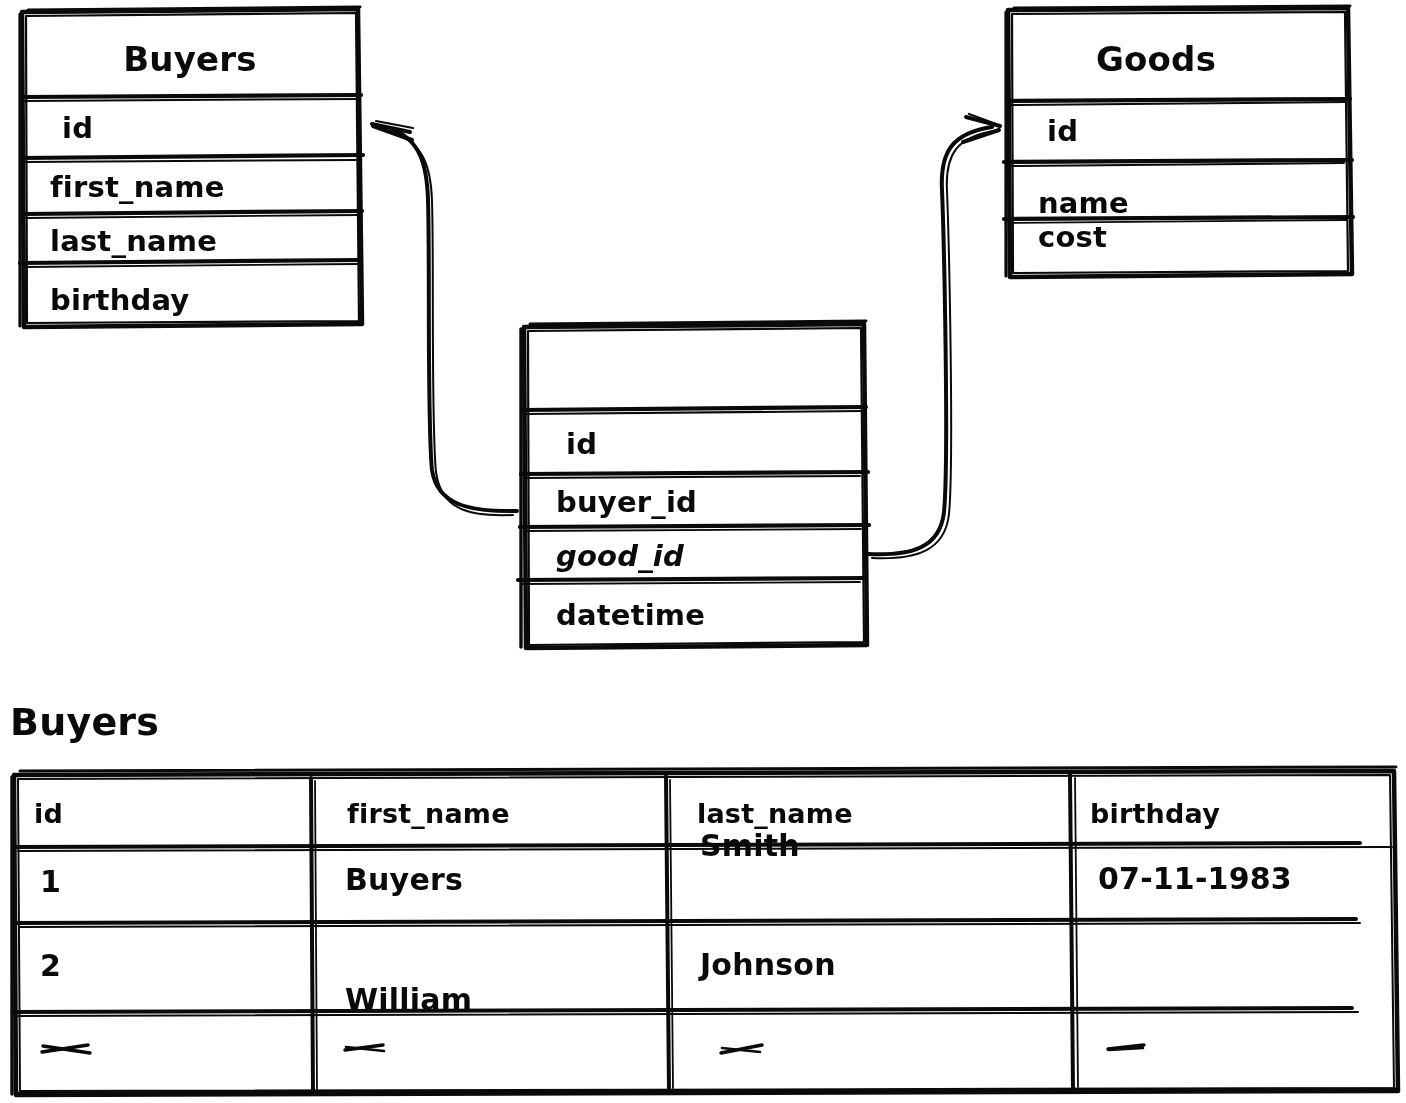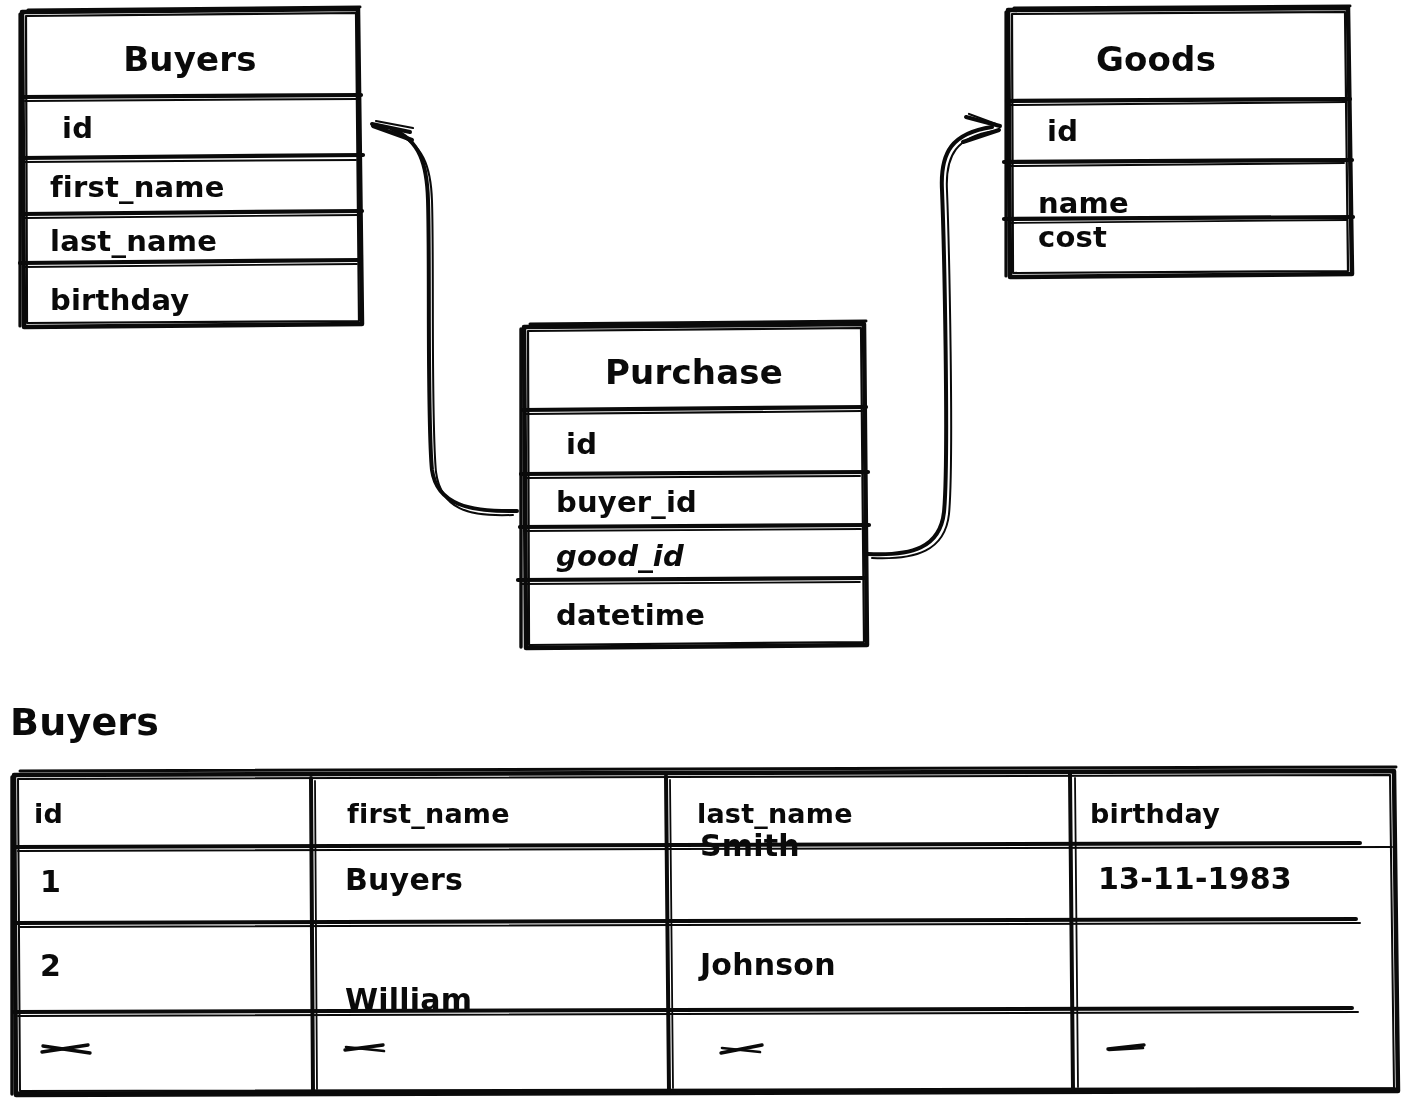--- a/index.html
+++ b/index.html
@@ -191,39 +191,38 @@
   <div class="hit" style="left:1006px; top:8px; width:346px; height:270px;"></div>
 
   <div class="txt entity-title" style="left:986px; top:39px; width:340px;">Goods</div>
 
   <div class="txt entity-field" style="left:1047px; top:114px;">id</div>
   <div class="txt entity-field" style="left:1038px; top:174px;margin-top:12px;">name</div>
   <div class="txt entity-field" style="left:1038px; top:220px;">cost</div>
 
   <div class="hit" style="left:521px; top:324px; width:346px; height:324px;"></div>
 
-  <div class="txt entity-title" style="left:524px; top:352px; width:340px;">Purchase</div>
 
   <div class="txt entity-field" style="left:566px; top:427px;">id</div>
   <div class="txt entity-field" style="left:556px; top:485px;">buyer_id</div>
   <div class="txt entity-field" style="left:556px; top:539px;font-style:italic;">good_id</div>
   <div class="txt entity-field" style="left:556px; top:598px;">datetime</div>
 
   <div class="txt caption" style="left:10px; top:700px;">Buyers</div>
 
   <div class="txt th" style="left:34px; top:798px;">id</div>
   <div class="txt th" style="left:347px; top:798px;">first_name</div>
   <div class="txt th" style="left:697px; top:798px;">last_name</div>
   <div class="txt th" style="left:1090px; top:798px;">birthday</div>
 
   <div class="hit" style="left:14px; top:847px; width:1380px; height:76px;"></div>
   <div class="txt td" style="left:40px; top:864px;">1</div>
   <div class="txt td" style="left:345px; top:862px;">Buyers</div>
   <div class="txt td" style="left:700px; top:828px;">Smith</div>
-  <div class="txt td" style="left:1098px; top:861px;">13-11-1983</div>
+  <div class="txt td" style="left:1098px; top:861px;">07-11-1983</div>
 
   <div class="hit" style="left:14px; top:923px; width:1380px; height:89px;"></div>
   <div class="txt td" style="left:40px; top:948px;">2</div>
   <div class="txt td" style="left:345px; top:946px;margin-top:36px;">William</div>
   <div class="txt td" style="left:700px; top:947px;">Johnson</div>
 
   <div class="hit" style="left:14px; top:1012px; width:1380px; height:79px;"></div>
 
 </div>
 

